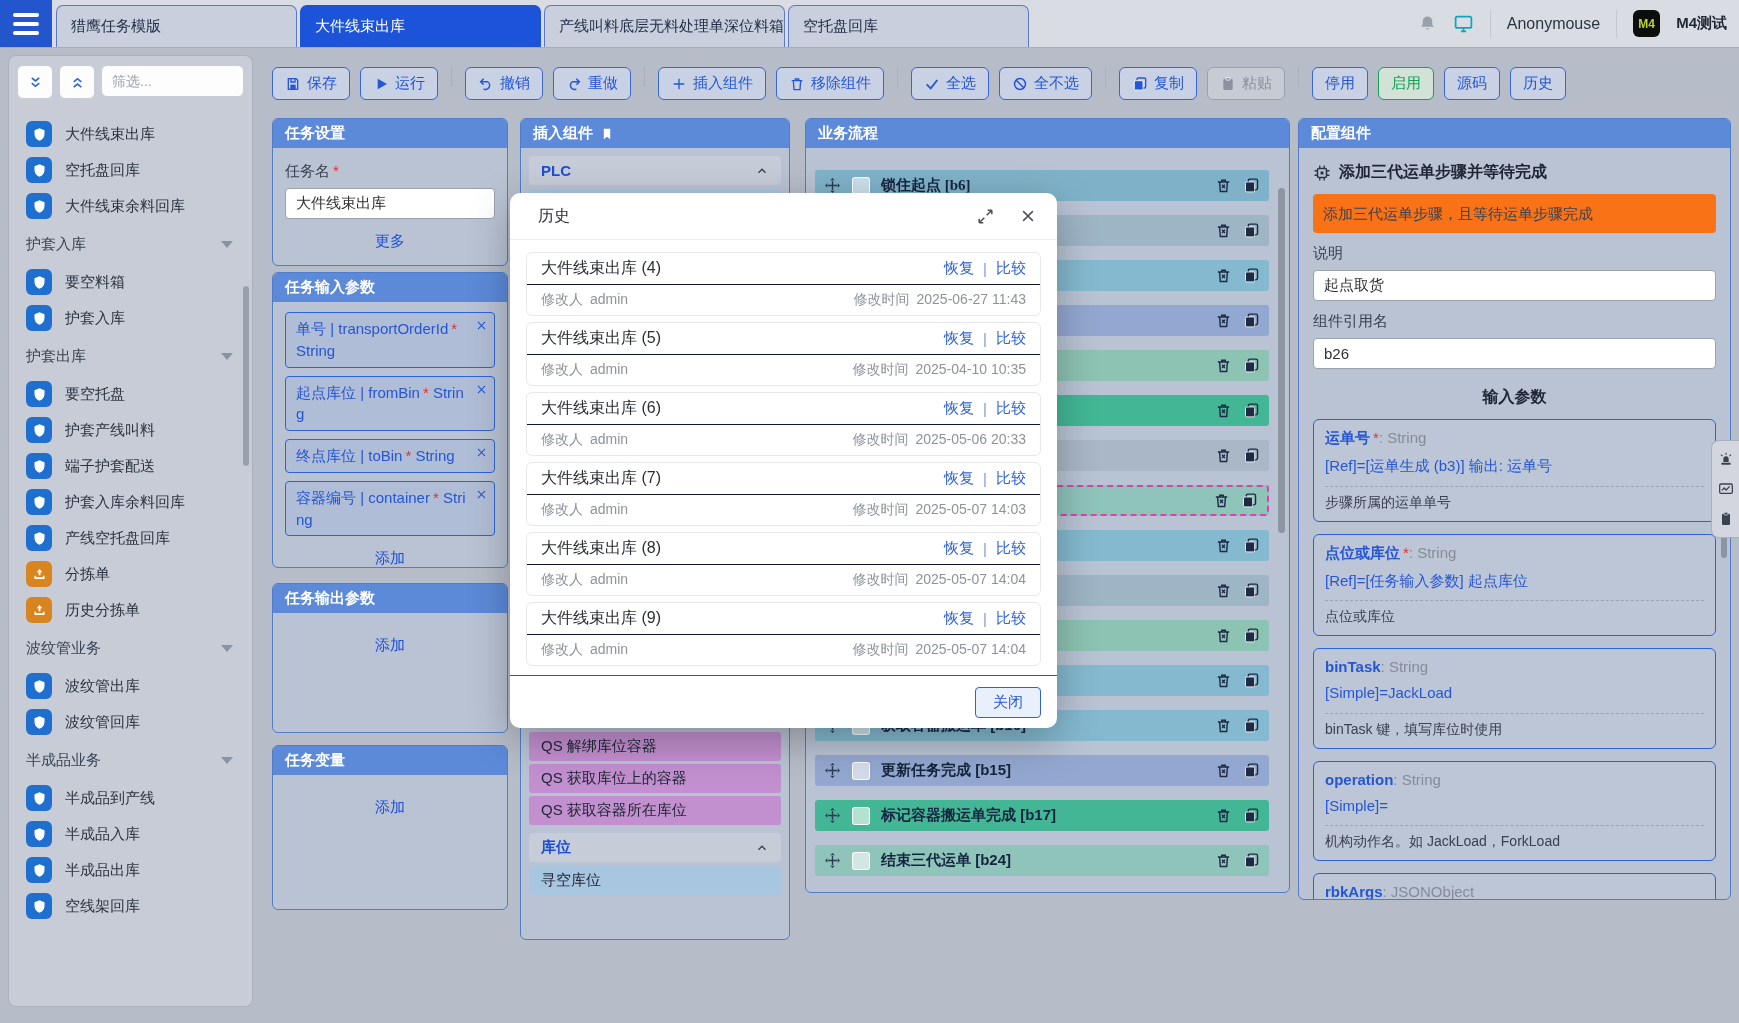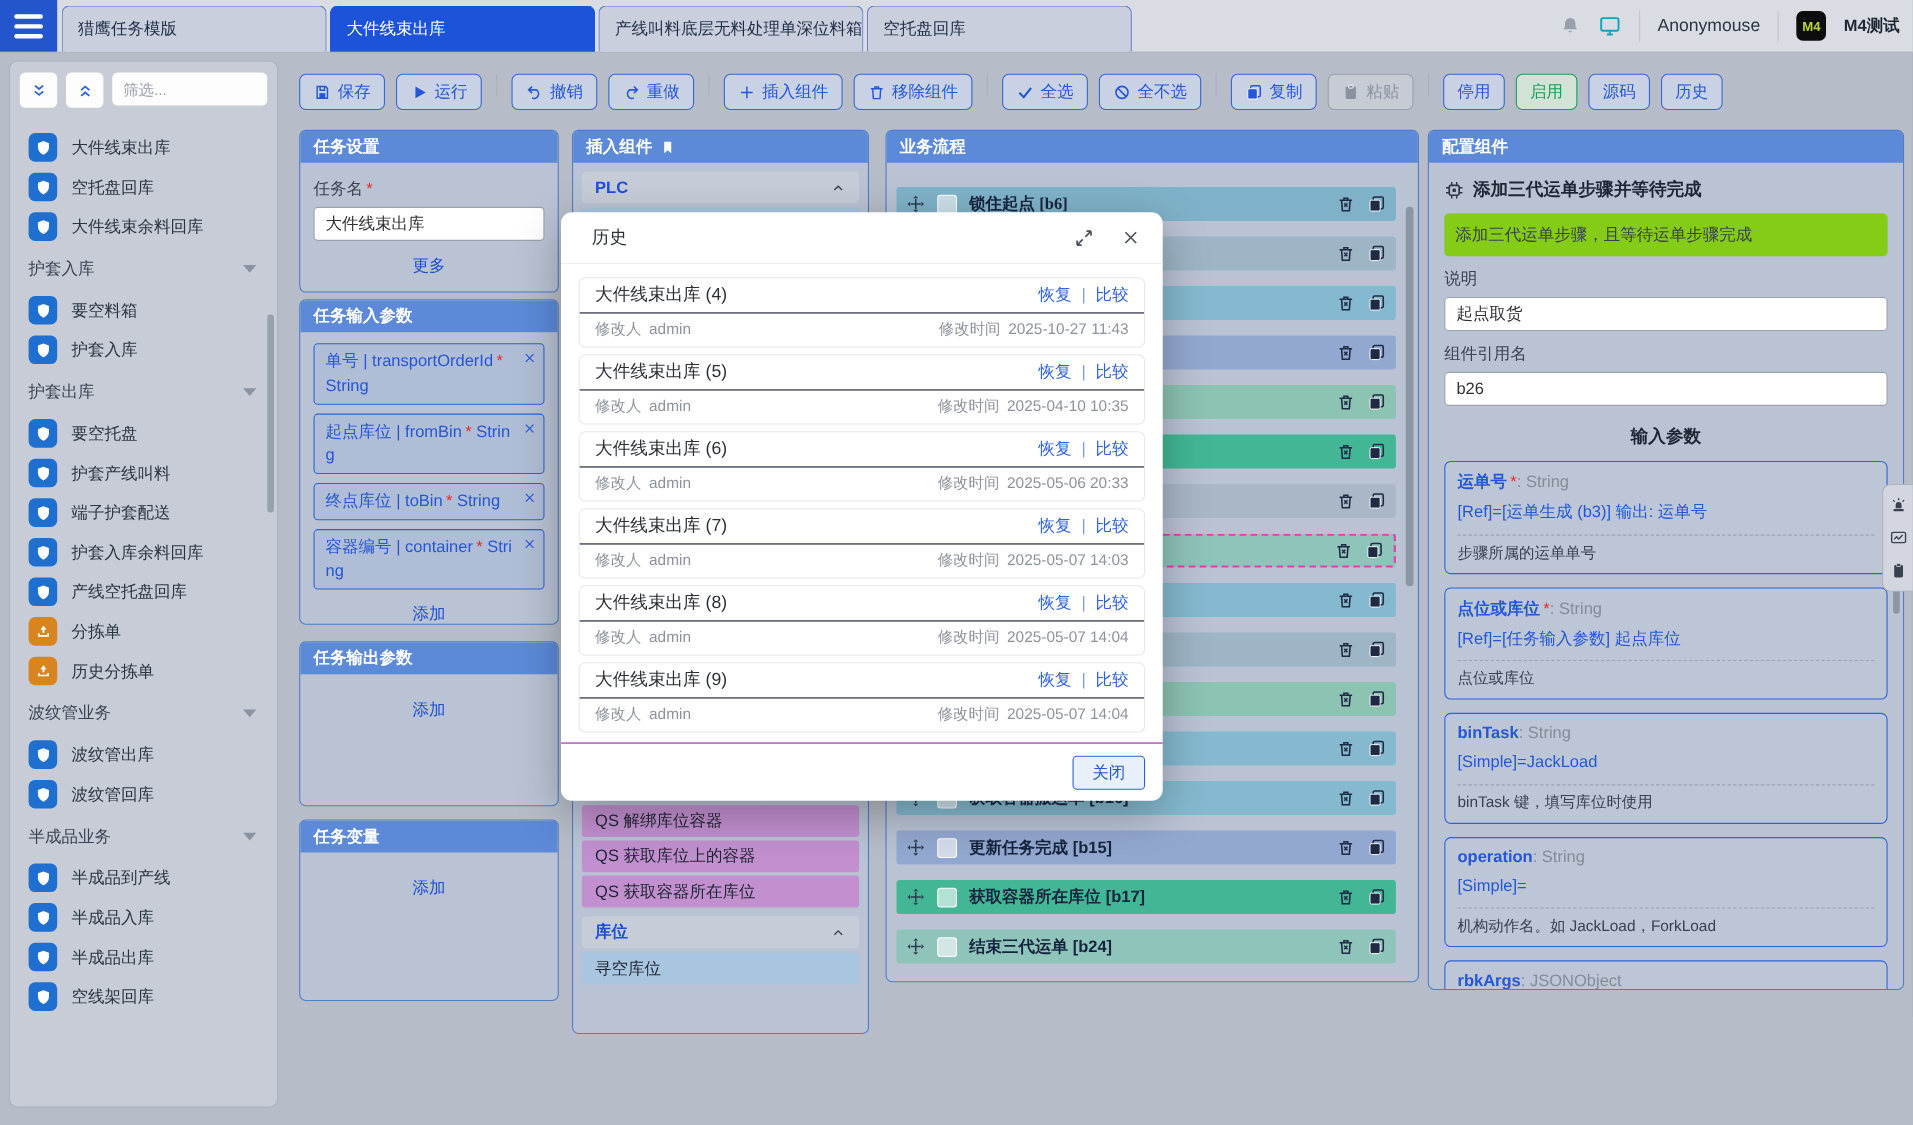--- a/index.html
+++ b/index.html
@@ -90,21 +90,21 @@
   .flabel{flex:1;font-size:15px;font-weight:600;color:#16253f;white-space:nowrap;overflow:hidden;}
   .fact{width:17px;height:17px;color:#1f2a44;flex:none;cursor:pointer;}
   .flow-thumb{position:absolute;right:4px;top:40px;width:7px;height:345px;background:#8e95a2;border-radius:4px;cursor:pointer;}
 
   
   .col4{left:1298px;width:433px;height:782px;}
   .col4 .panel{height:100%;}
   .cfg-body{padding:8px 14px;position:relative;height:calc(100% - 29px);box-sizing:border-box;overflow:hidden;}
   .cfg-title{display:flex;align-items:center;gap:8px;font-size:16px;font-weight:bold;color:#1f2633;margin:6px 0 11px;}
   .cfg-title .ic{width:18px;height:18px;color:#2b3442;flex:none;}
-  .cfg-desc{background:#84cc16;border-radius:4px;padding:8px 10px;font-size:15px;color:#3a4150;line-height:1.55;margin-bottom:10px;}
+  .cfg-desc{background:#f97316;border-radius:4px;padding:8px 10px;font-size:15px;color:#3a4150;line-height:1.55;margin-bottom:10px;}
   .cfg-label{font-size:15px;color:#3a4150;margin:11px 0 7px;}
   .cfg-section{text-align:center;font-size:16px;font-weight:bold;color:#1f2633;margin:18px 0 11px;}
   .pcard{border:1px solid #2f62d8;border-radius:6px;padding:9px 11px;margin-bottom:12px;font-size:15px;background:rgba(255,255,255,0.05);}
   .pc-name{color:#2456d6;font-weight:bold;}
   .pc-type{color:#858c98;}
   .pc-val{color:#2456d6;margin-top:7px;line-height:1.5;word-break:break-word;}
   .pc-div{border-top:1px dashed #9aa4b8;margin:8px 0 7px;}
   .pc-desc{color:#3a4150;font-size:14px;}
   .cfg-thumb{position:absolute;right:3px;top:295px;width:6px;height:115px;background:#8e95a2;border-radius:3px;cursor:pointer;}
 
@@ -896,21 +896,21 @@
               </svg>
             </span>
           </div>
           <div class="frow" style="background: rgb(67, 183, 149);">
             <span class="ic fdrag">
               <svg viewBox="0 0 24 24">
                 <path d="M12 1.5l3.2 3.2H8.8zM12 22.5l-3.2-3.2h6.4zM1.5 12l3.2-3.2v6.4zM22.5 12l-3.2 3.2V8.8zM11 5.5h2v13h-2zM5.5 11h13v2h-13z" fill="currentColor"></path>
               </svg>
             </span>
             <span class="fcheck"></span>
-            <span class="flabel">获取容器所在库位 [b17]</span>
+            <span class="flabel">标记容器搬运单完成 [b17]</span>
             <span class="ic fact">
               <svg viewBox="0 0 24 24">
                 <path d="M4 7h16M9.5 7V4.5h5V7" stroke="currentColor" stroke-width="2" fill="none"></path>
                 <path d="M6.5 7l1 13.5h9l1-13.5" stroke="currentColor" stroke-width="2" fill="none"></path>
                 <path d="M10 11l4 4.5M14 11l-4 4.5" stroke="currentColor" stroke-width="1.8" fill="none"></path>
               </svg>
             </span>
             <span class="ic fact">
               <svg viewBox="0 0 24 24">
                 <rect x="7.5" y="3" width="13" height="15" rx="2" fill="none" stroke="currentColor" stroke-width="2"></rect>
@@ -1045,21 +1045,21 @@
               <span class="lnk">比较</span>
             </span>
           </div>
           <div class="he-meta">
             <span class="grp">
               <span>修改人</span>
               <span>admin</span>
             </span>
             <span class="grp">
               <span>修改时间</span>
-              <span>2025-10-27 11:43</span>
+              <span>2025-06-27 11:43</span>
             </span>
           </div>
         </div>
         <div class="hentry">
           <div class="he-top">
             <span class="he-name">大件线束出库 (5)</span>
             <span class="he-links">
               <span class="lnk">恢复</span>
               <span class="pipe">|</span>
               <span class="lnk">比较</span>

